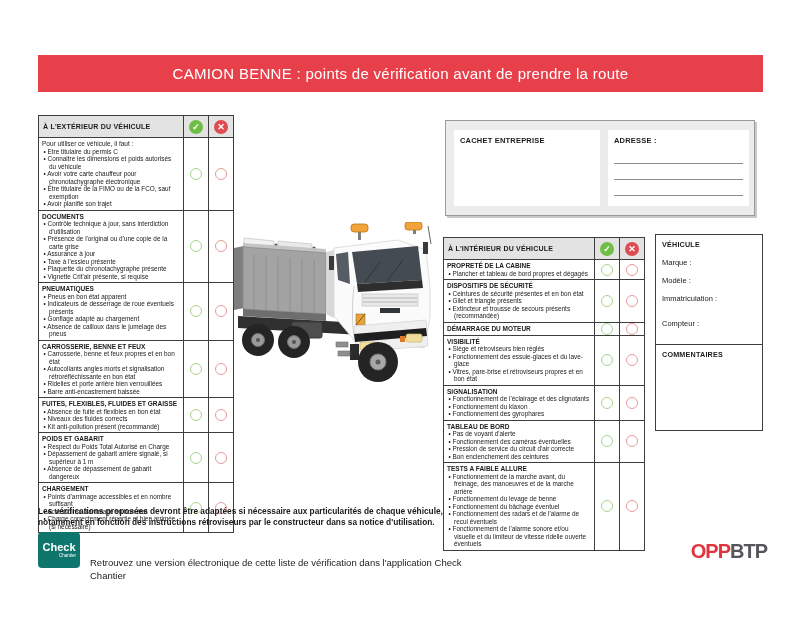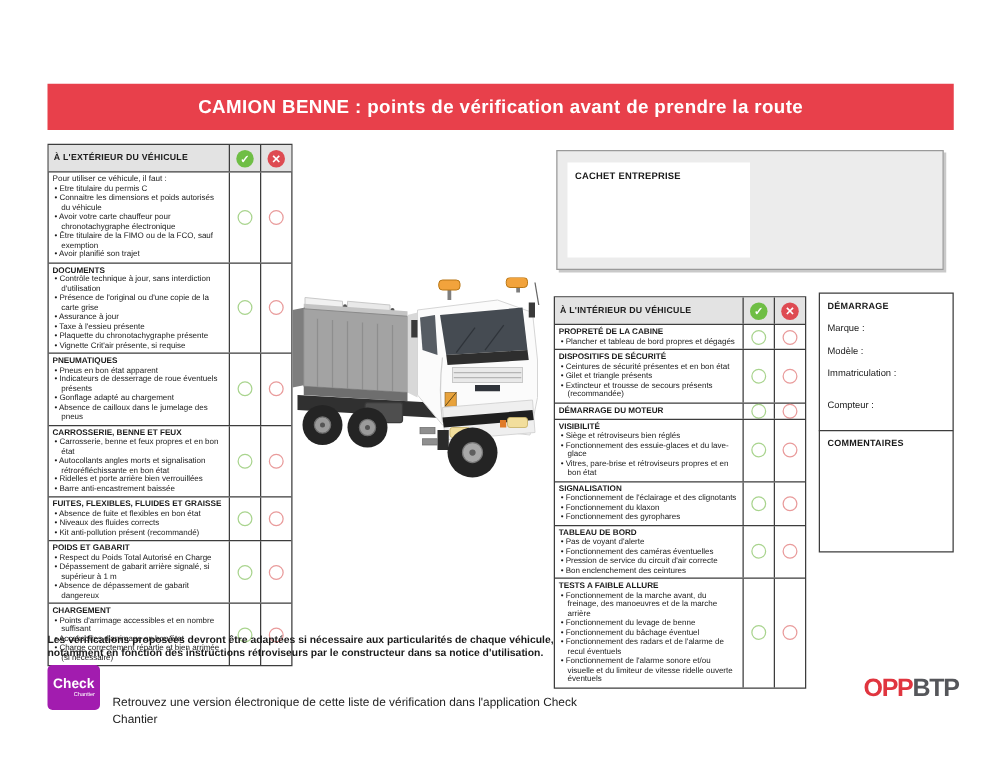--- a/index.html
+++ b/index.html
@@ -1,22 +1,22 @@
 <!DOCTYPE html>
 <html><head>
 <meta charset="utf-8">
 <style>
   html,body{margin:0;padding:0;background:#ffffff;}
   .page{position:relative;width:800px;height:618px;background:#fff;overflow:hidden;
         font-family:"Liberation Sans",sans-serif;color:#1a1a1a;}
 
   
   .banner{position:absolute;left:38px;top:55px;width:725px;height:37px;background:#E8404B;
-          display:flex;align-items:center;justify-content:center;color:#fff;font-weight:bold;
-          font-size:15px;letter-spacing:.3px;margin-top:12px;}
+          display:flex;align-items:center;justify-content:center;color:#fff;font-weight:normal;
+          font-size:15px;letter-spacing:.3px;}
 
   
   .checklist{position:absolute;background:#fff;border:1px solid #3d3d3d;display:flex;flex-direction:column;}
   .cl-ext{left:38px;top:115px;width:194px;}
   .cl-int{left:443px;top:237px;width:200px;}
   .cl-header{display:flex;background:#E3E3E3;align-items:stretch;}
   .cl-title{flex:1;font-weight:bold;font-size:7px;letter-spacing:.2px;padding:7px 4px;display:flex;align-items:center;}
   .icon-col{width:24px;border-left:1px solid #3d3d3d;display:flex;align-items:center;justify-content:center;flex:none;}
   .badge{width:14px;height:14px;border-radius:50%;color:#fff;font-size:9px;font-weight:bold;
          display:flex;align-items:center;justify-content:center;}
@@ -41,32 +41,32 @@
   .addr-line{border-bottom:1px solid #8f8f8f;margin:0 6px;height:0;}
   .addr-line.l1{margin-top:18px;}
   .addr-line.l2{margin-top:15px;}
   .addr-line.l3{margin-top:15px;}
 
   
   .info-box{position:absolute;left:655px;width:108px;border:1px solid #3d3d3d;background:#fff;
             box-sizing:border-box;padding:5px 6px;font-size:7.5px;}
   .info-title{font-weight:bold;font-size:7.2px;letter-spacing:.2px;}
   .vehicle-box{top:234px;height:111px;}
-  .comments-box{top:344px;height:98px;}
+  .comments-box{top:344px;height:87px;}
   .driver-box{top:431px;height:109px;}
   .field{margin-top:9px;}
   .field.gap{margin-top:16px;}
   .sig-box{margin-top:3px;height:15px;border:1px solid #6b6b6b;}
 
   
   .truck{position:absolute;left:230px;top:222px;}
 
   
   .disclaimer{position:absolute;left:38px;top:506px;width:432px;font-weight:bold;font-size:8.3px;line-height:10.5px;}
-  .check-logo{position:absolute;left:38px;top:532px;width:42px;height:36px;background:#a21caf;border-radius:4px;
+  .check-logo{position:absolute;left:38px;top:532px;width:42px;height:36px;background:#0f766e;border-radius:4px;
               color:#fff;display:flex;flex-direction:column;align-items:center;justify-content:center;line-height:1;}
   .check-logo .c1{font-weight:bold;font-size:11px;}
   .check-logo .c2{font-size:4.5px;align-self:flex-end;margin:1px 4px 0 0;}
   .app-text{position:absolute;left:90px;top:537px;width:392px;font-size:9.5px;line-height:12.5px;color:#222;margin-top:20px;}
   .oppbtp{position:absolute;left:672px;top:541px;width:95px;text-align:right;font-weight:bold;font-size:20px;
           letter-spacing:-1px;line-height:1;}
   .oppbtp .p1{color:#E0353F;}
   .oppbtp .p2{color:#55565A;}
 </style>
 </head>
@@ -189,20 +189,26 @@
         </div>
         <div class="icon-col">
           <div class="ring ko"></div>
         </div>
       </div>
     </div>
 
   <div class="stamp-wrap">
     <div class="stamp-box cachet">
       <div class="stamp-label">CACHET ENTREPRISE</div>
+    </div>
+    <div class="stamp-box adresse">
+      <div class="stamp-label">ADRESSE :</div>
+      <div class="addr-line l1"></div>
+      <div class="addr-line l2"></div>
+      <div class="addr-line l3"></div>
     </div>
   </div>
 
   <svg class="truck" width="230" height="180" viewBox="0 0 230 180">
 
     <rect x="128" y="8" width="3" height="10" fill="#7e7e7e"></rect>
     <rect x="121" y="2" width="17" height="8" rx="3" fill="#F2A33C" stroke="#B97716" stroke-width="0.8"></rect>
     <rect x="183" y="2" width="3" height="10" fill="#7e7e7e"></rect>
     <rect x="175" y="0" width="17" height="8" rx="3" fill="#F2A33C" stroke="#B97716" stroke-width="0.8"></rect>
     <line x1="198" y1="4" x2="201" y2="22" stroke="#666" stroke-width="1"></line>
@@ -369,21 +375,21 @@
         <div class="icon-col">
           <div class="ring ok"></div>
         </div>
         <div class="icon-col">
           <div class="ring ko"></div>
         </div>
       </div>
     </div>
 
   <div class="info-box vehicle-box">
-    <div class="info-title">DÉMARRAGE</div>
+    <div class="info-title">VÉHICULE</div>
     <div class="field">Marque :</div>
     <div class="field">Modèle :</div>
     <div class="field">Immatriculation :</div>
     <div class="field gap">Compteur :</div>
   </div>
 
   <div class="info-box comments-box">
     <div class="info-title">COMMENTAIRES</div>
   </div>
 

